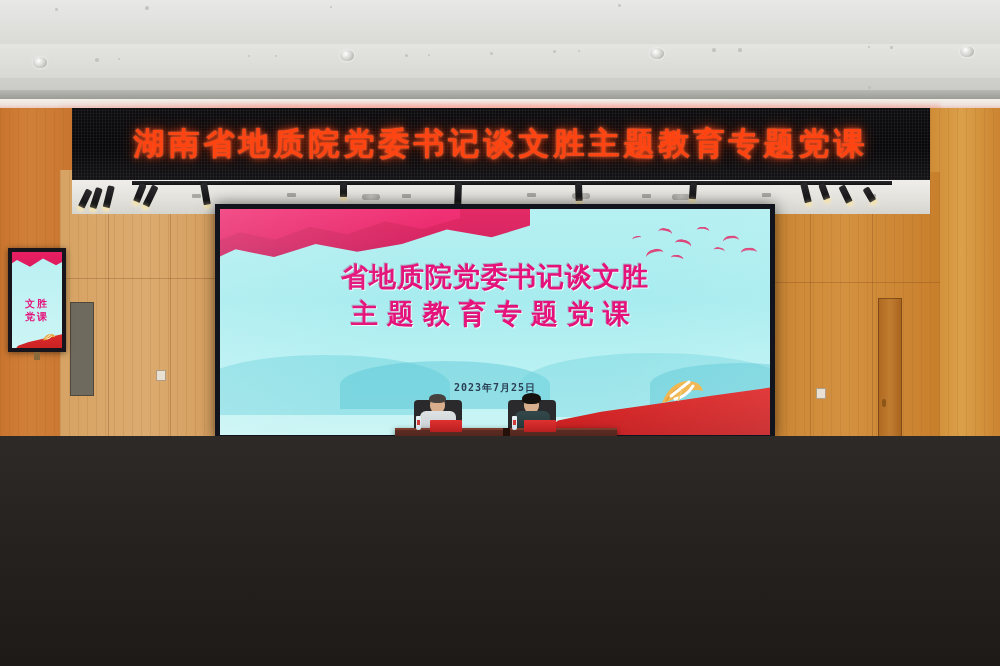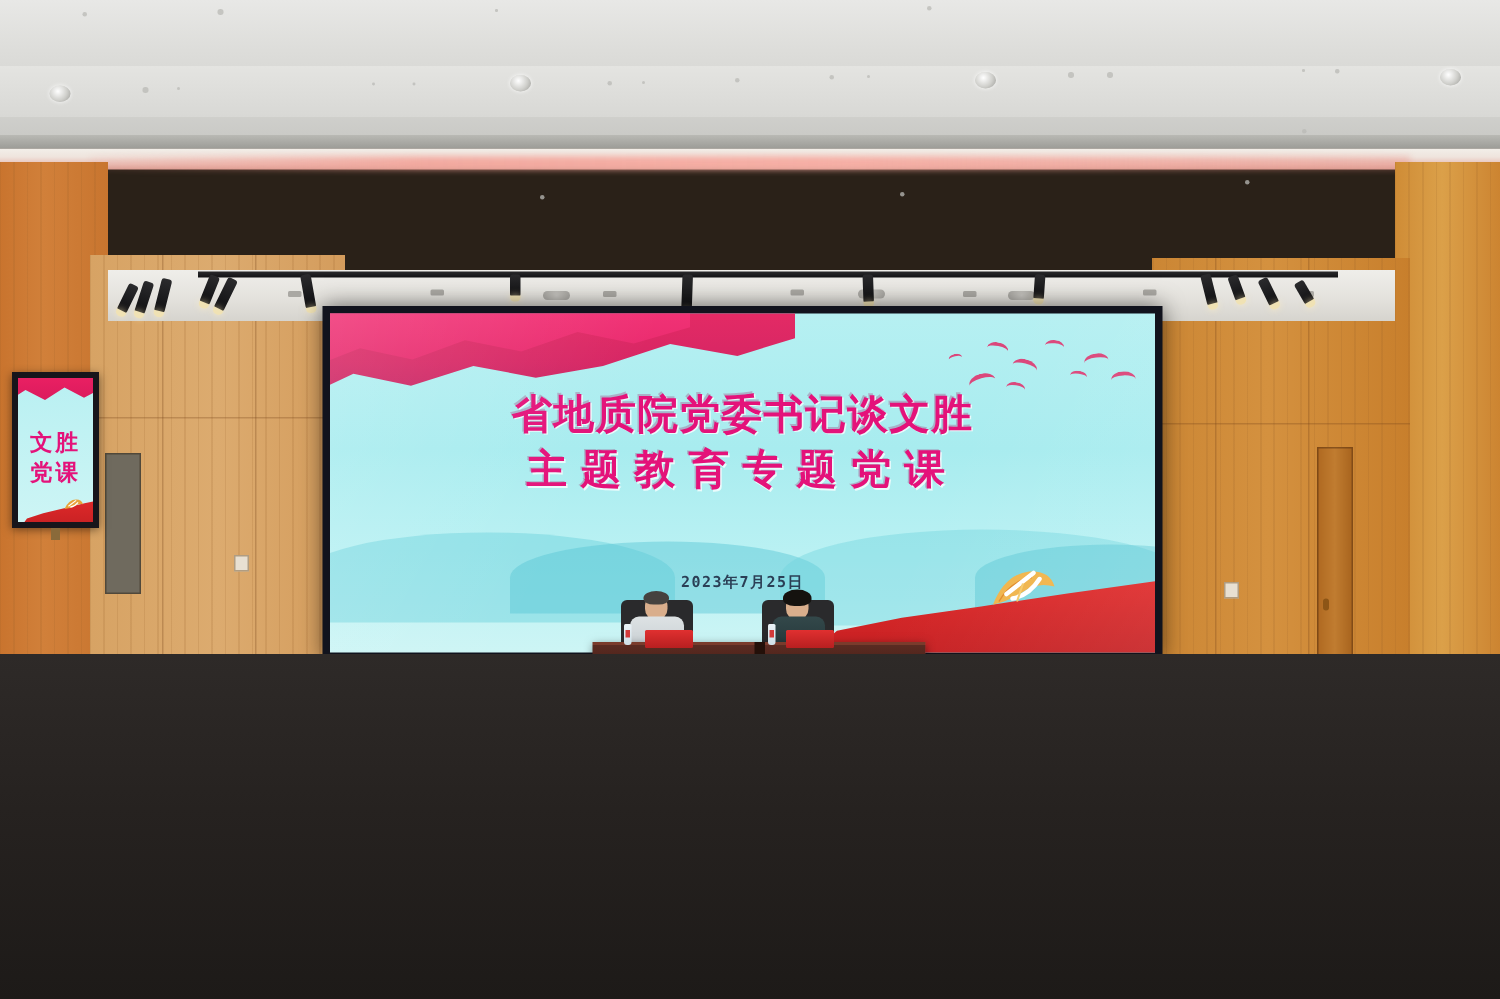--- a/index.html
+++ b/index.html
@@ -199,20 +199,24 @@
     <div class="wood-grain" style="inset:0"></div>
     <div class="wood-seam" style="left:42px;top:0;width:1px;height:338px;"></div>
     <div class="wood-seam" style="left:104px;top:0;width:1px;height:338px;"></div>
     <div class="wood-seam" style="left:0;top:110px;width:172px;height:1px;"></div>
     <div class="door" style="left:110px;top:126px;width:22px;height:196px;">
       <div class="door-knob" style="left:3px;top:100px;"></div>
     </div>
     <div class="outlet" style="left:48px;top:216px;"></div>
   </div>
 
+  <div class="header-block">
+    <div class="led-dots"></div>
+    <div class="led-text">湖南省地质院党委书记谈文胜主题教育专题党课</div>
+  </div>
 
   <div class="truss-ceiling">
     <div id="truss-fixtures">
         <div class="truss-small" style="left: 120px; top: 14px;"></div>
         <div class="truss-small" style="left: 215px; top: 13px;"></div>
         <div class="truss-small" style="left: 330px; top: 14px;"></div>
         <div class="truss-small" style="left: 455px; top: 13px;"></div>
         <div class="truss-small" style="left: 570px; top: 14px;"></div>
         <div class="truss-small" style="left: 690px; top: 13px;"></div>
         <div class="truss-small" style="left: 795px; top: 14px;"></div>
@@ -235,21 +239,21 @@
       <div class="spot" style="left: 690px; top: 183px; transform: rotate(4deg); height: 17px;"></div>
       <div class="spot" style="left: 800px; top: 183px; transform: rotate(-14deg); height: 21px;"></div>
       <div class="spot" style="left: 818px; top: 184px; transform: rotate(-20deg); height: 17px;"></div>
       <div class="spot" style="left: 838px; top: 186px; transform: rotate(-26deg); height: 19px;"></div>
       <div class="spot" style="left: 862px; top: 188px; transform: rotate(-30deg); height: 16px;"></div>
     </div>
 
   <div class="monitor" style="left:8px;top:248px;width:58px;height:104px;">
     <div class="mon-screen">
       <div class="mon-flag"></div>
-      <div class="mon-text" style="font-size:15px;letter-spacing:2px;">
+      <div class="mon-text" style="font-size:10px;letter-spacing:2px;margin-top:12px;">
         <span>文胜</span><br>
         <span>党课</span>
       </div>
       <div class="red-wave" style="right:-10px;bottom:-6px;width:60px;height:22px;"></div>
       <div class="emblem" style="right:6px;bottom:8px;width:15px;height:11px;">
         <svg viewBox="0 0 46 34" width="15" height="11">
             <path d="M6 26 Q14 6 30 6 Q42 6 44 16 Q34 14 26 20 Q16 26 6 26Z" fill="#e8a33a"></path>
             <path d="M14 20 L30 8" stroke="#fff" stroke-width="2.4"></path>
             <path d="M18 22 Q28 20 34 12" stroke="#fff" stroke-width="2.4" fill="none"></path>
           </svg>

